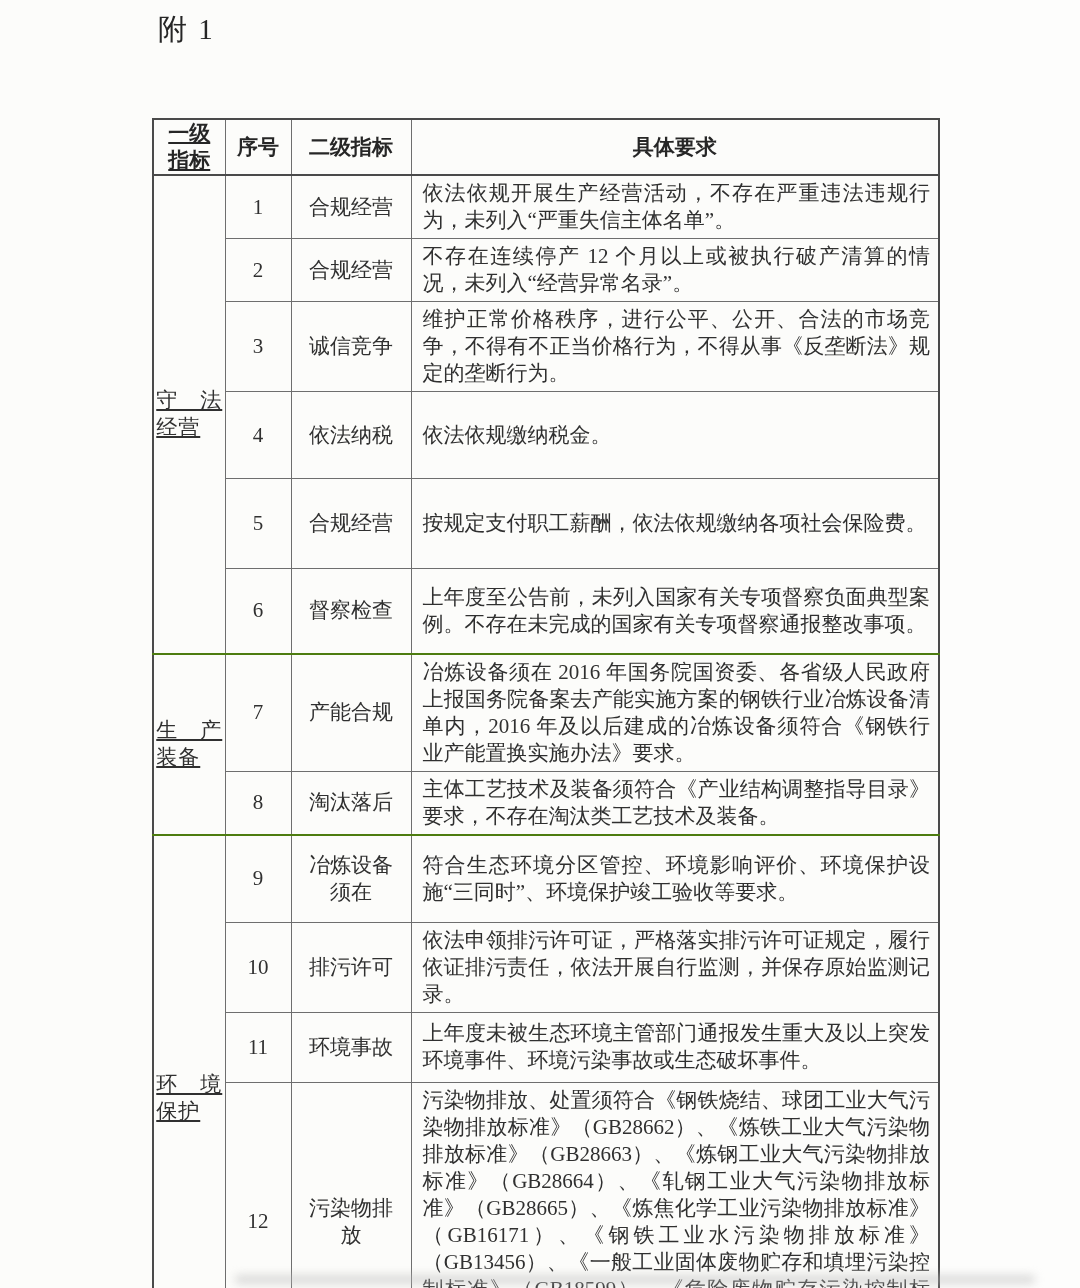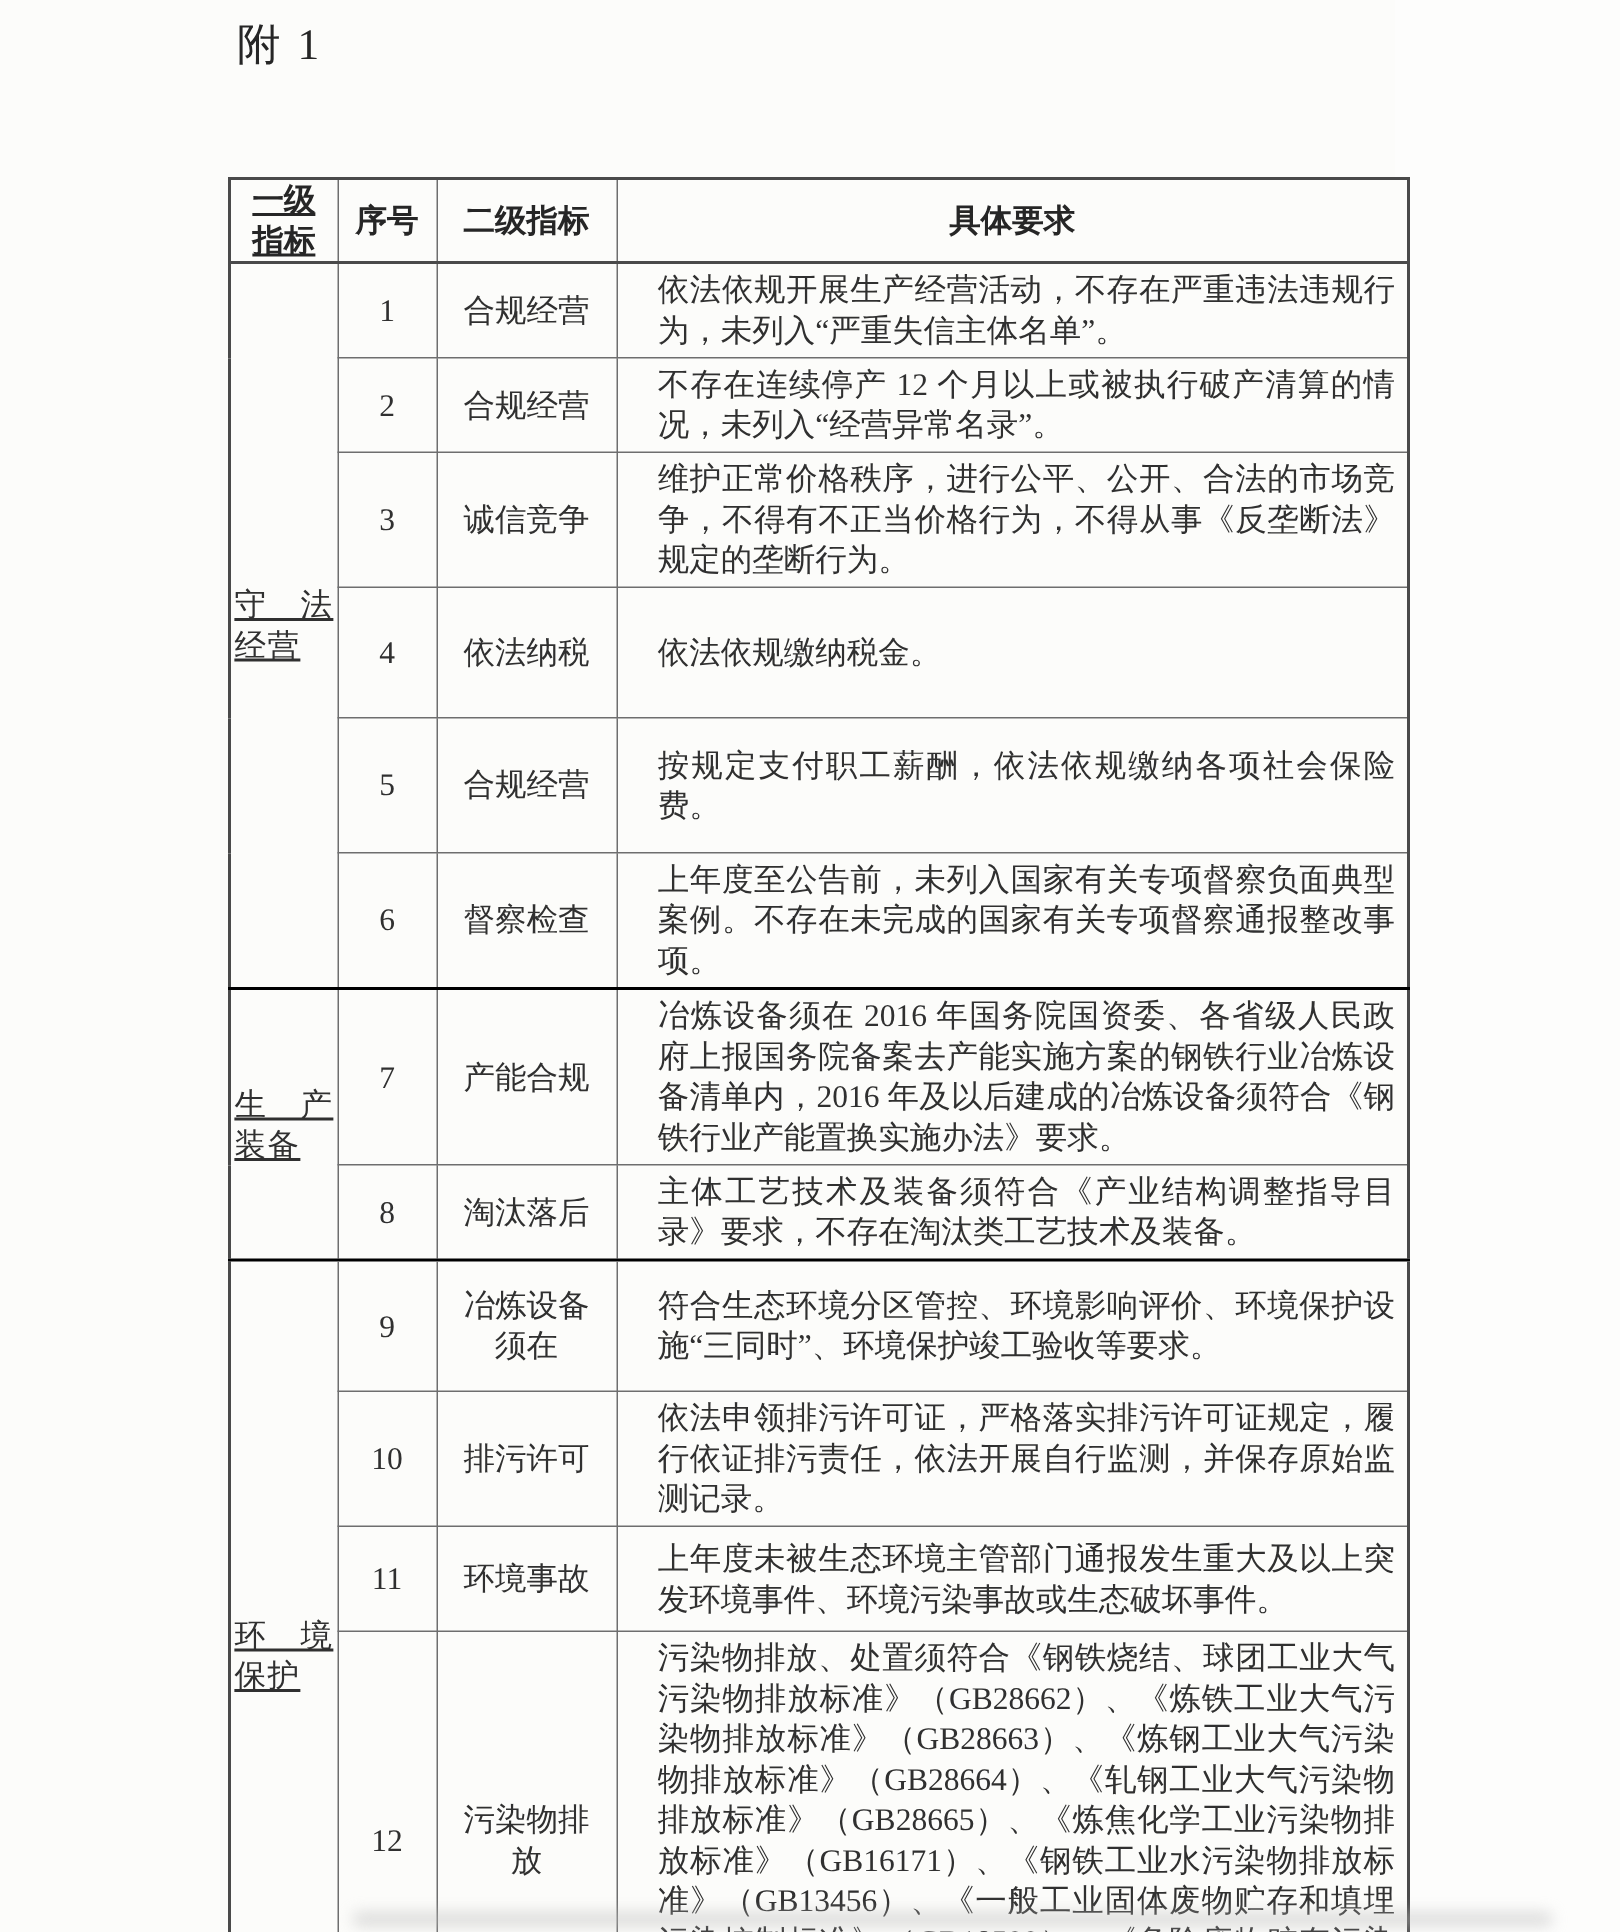--- a/index.html
+++ b/index.html
@@ -54,36 +54,36 @@
     color: #303030;
   }
   
   tr.head-row td {
     border-bottom: 2px solid #4a4a4a;
     font-weight: 600;
     text-align: center;
     color: #262626;
   }
   
-  tr.group-start td { border-top: 2px solid #000000; }
+  tr.group-start td { border-top: 2px solid #4d7c0f; }
 
   .cell-center { text-align: center; }
   .multiline {
     display: inline-block;
     white-space: pre;
     text-align: left;
     vertical-align: middle;
     text-decoration: underline;
   }
   td.group-cell { text-align: center; letter-spacing: 1px; }
   td.seq-cell { text-align: center; font-size: 21px; }
   td.indicator-cell { text-align: center; padding: 16px 13px; }
   td.requirement-cell {
     text-align: justify;
-    padding: 4px 8px 4px 27px;
+    padding: 4px 8px 4px 11px;
     margin-top: 39px;
   }
   td.requirement-head { text-align: center; }
 
   
   .bottom-smudge {
     position: absolute;
     left: 235px;
     top: 1275px;
     width: 800px;

